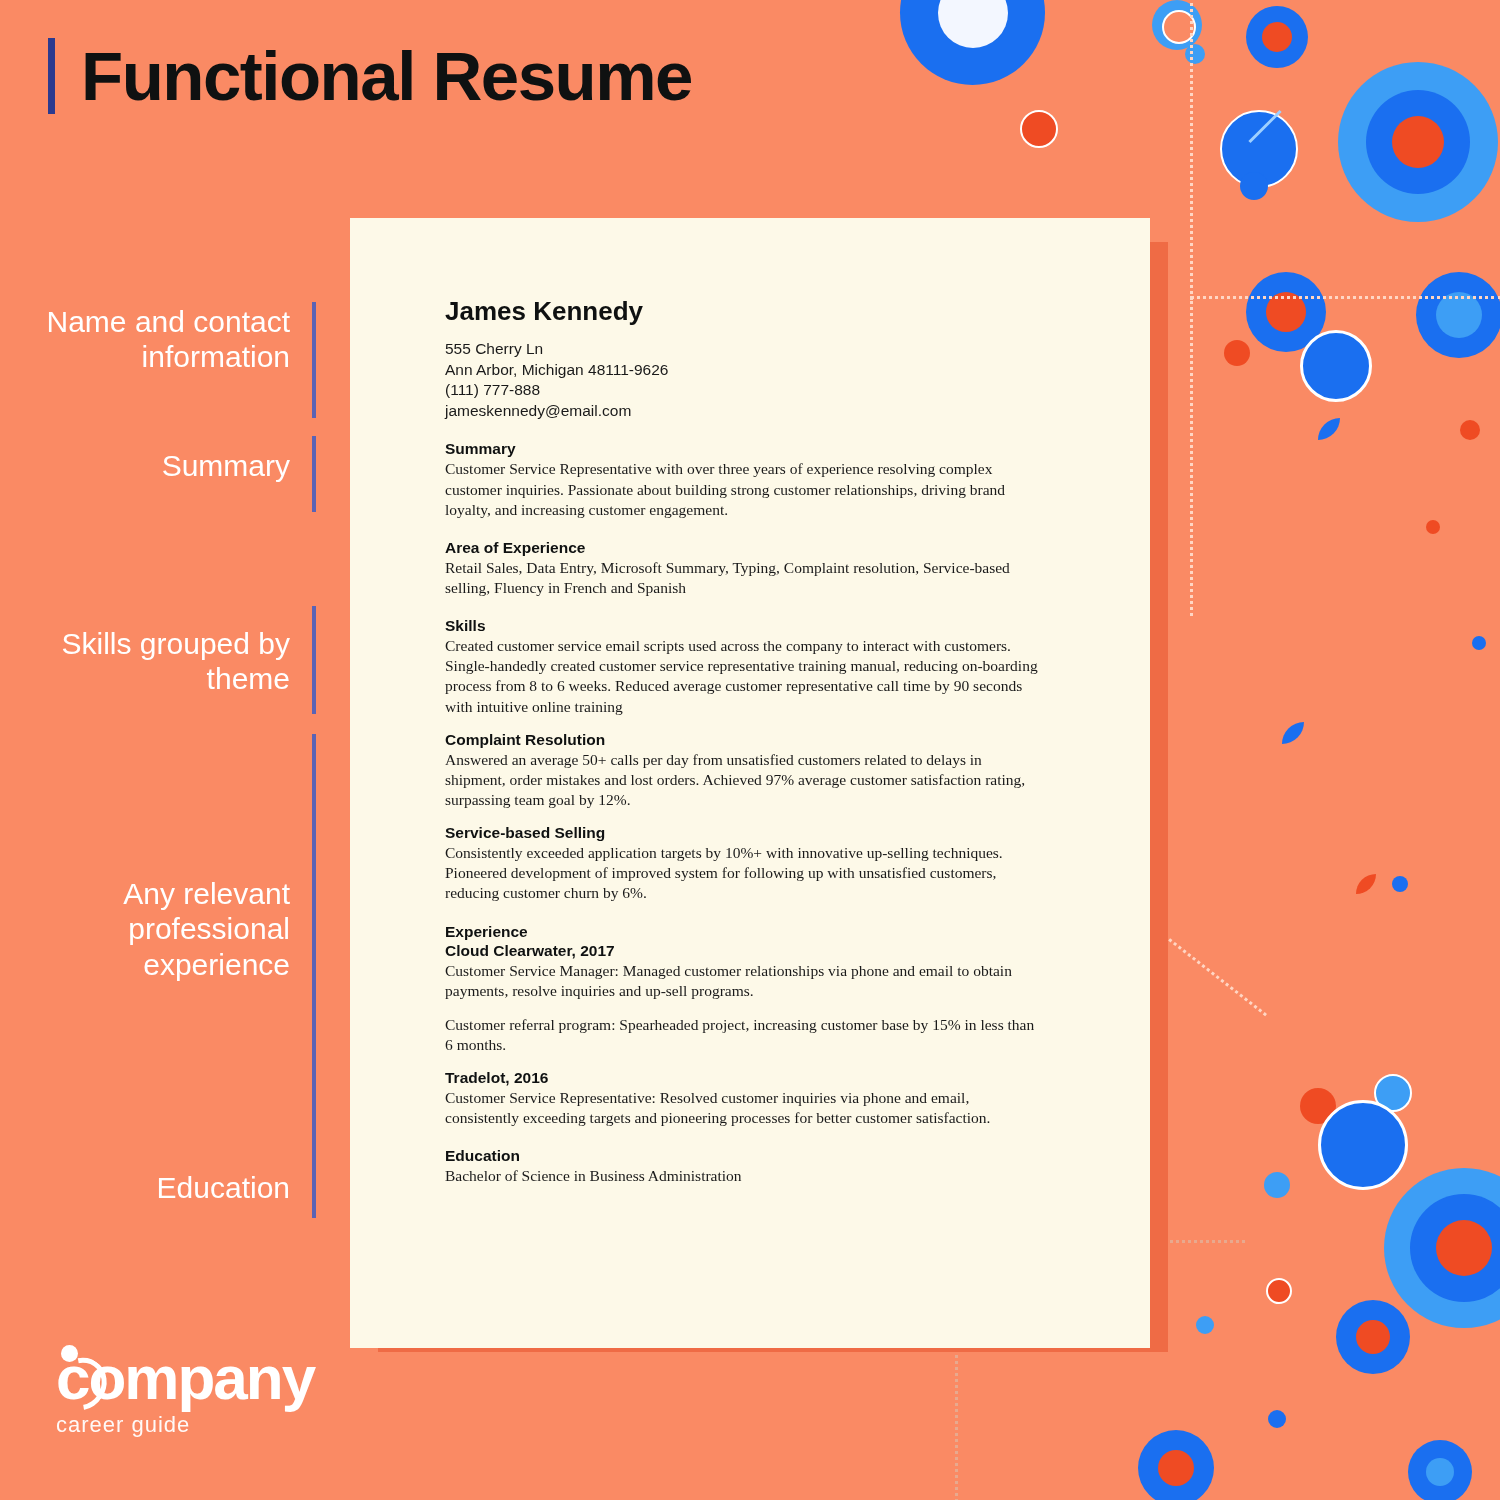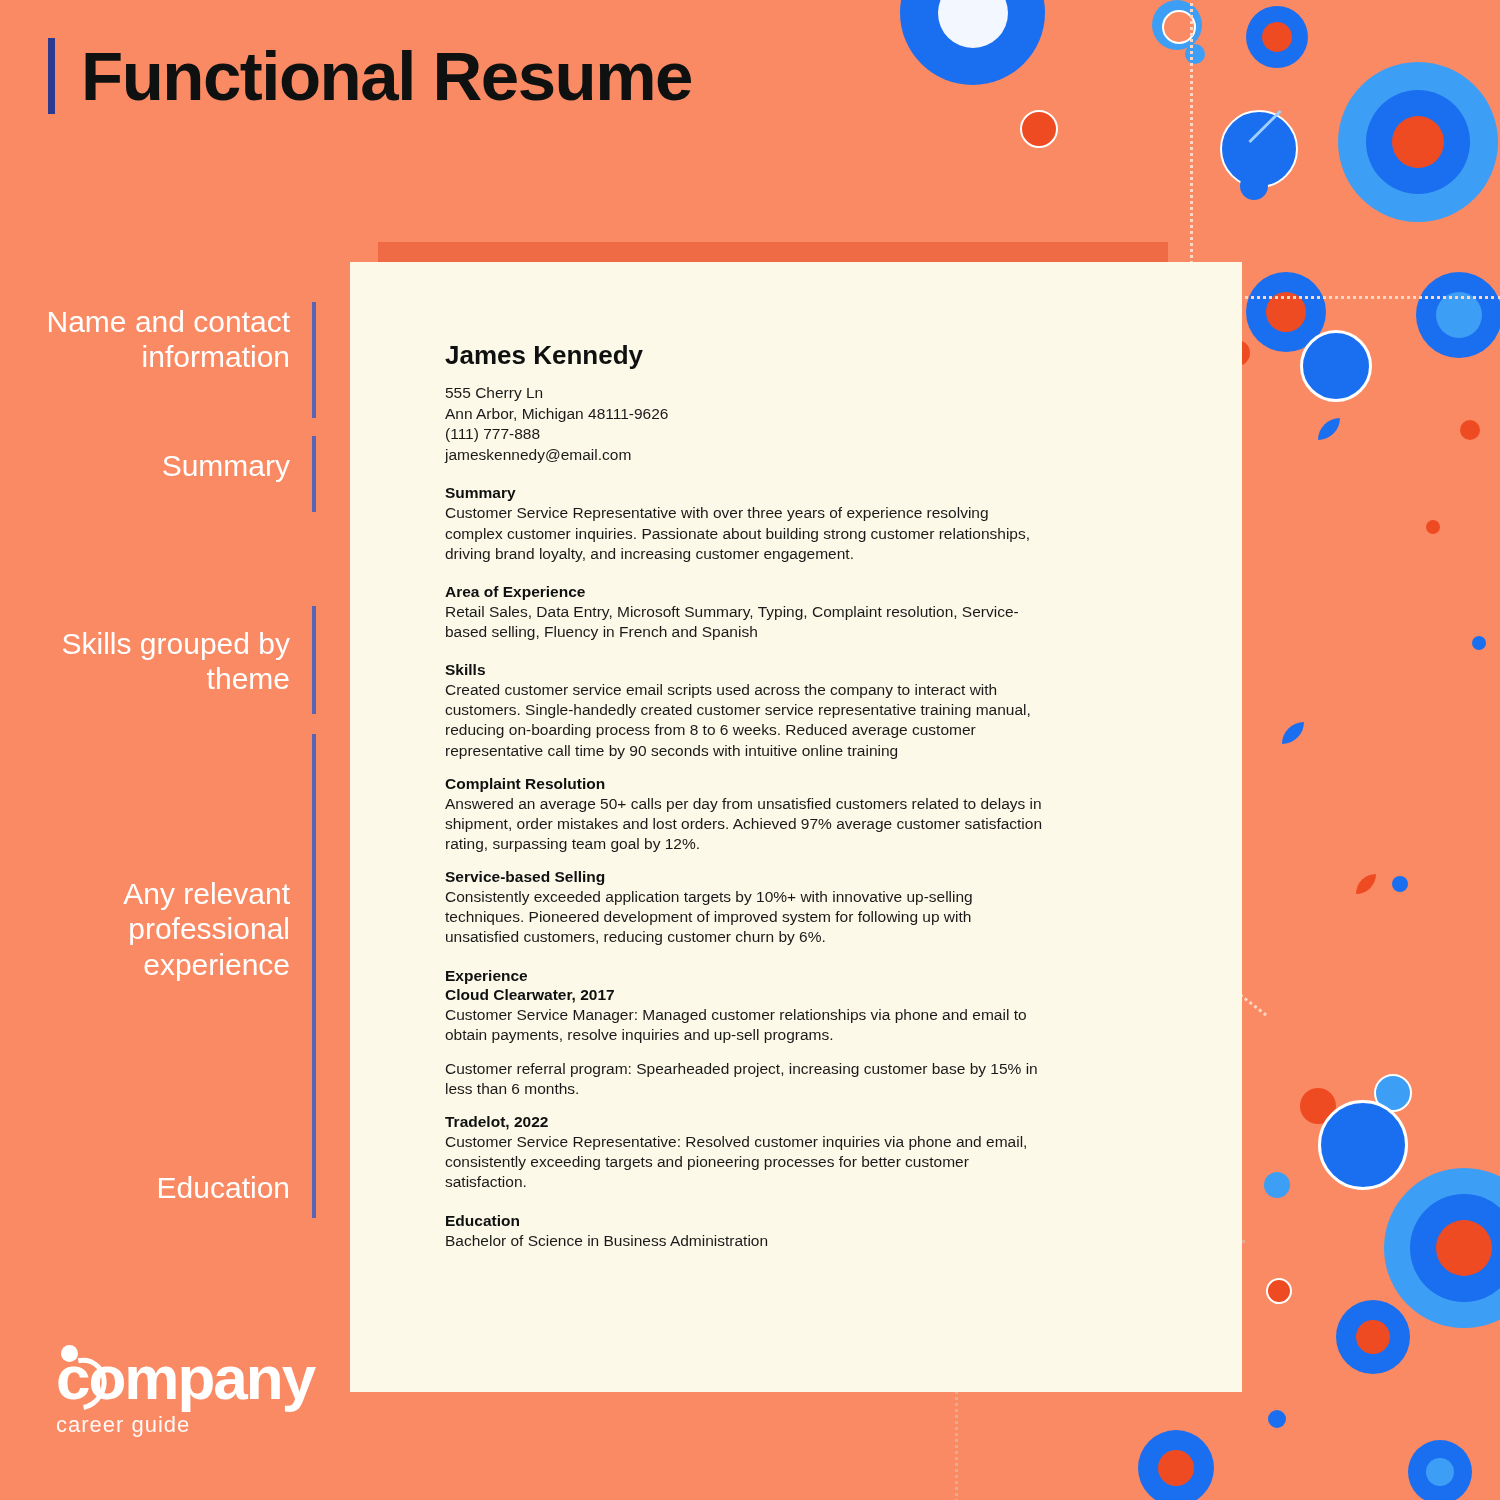--- a/index.html
+++ b/index.html
@@ -82,25 +82,24 @@
     left: 378px;
     top: 242px;
     width: 790px;
     height: 1110px;
     background: #ef6b45;
   }
   .doc {
     position: absolute;
     left: 350px;
     top: 218px;
-    width: 892px;
+    width: 800px;
     height: 1130px;
     background: #fdf9e8;
     overflow: hidden;
-    margin-top: 44px;
   }
   .doc-inner {
     padding: 78px 60px 0 95px;
   }
   .r-name {
     font-size: 26px;
     font-weight: bold;
     color: #0f1111;
     margin: 0 0 12px 0;
   }
@@ -122,20 +121,21 @@
     font-size: 15.5px;
     font-weight: bold;
     color: #0f1111;
     margin-bottom: 1px;
   }
   .r-body {
     font-size: 15.5px;
     color: #1a1a1a;
     line-height: 1.3;
     max-width: 600px;
+    font-family: Liberation Serif, serif;
   }
   .r-gap { margin-top: 14px; }
 
   
   .logo {
     position: absolute;
     left: 56px;
     bottom: 62px;
     width: 260px;
     color: #ffffff;
@@ -312,21 +312,21 @@
       <div class="r-section">
         <div class="r-head">Experience</div>
 
         <div>
           <div class="r-sub">Cloud Clearwater, 2017</div>
           <div class="r-body">Customer Service Manager: Managed customer relationships via phone and email to obtain payments, resolve inquiries and up-sell programs.</div>
           <div class="r-body r-gap">Customer referral program: Spearheaded project, increasing customer base by 15% in less than 6 months.</div>
         </div>
 
         <div class="r-gap">
-          <div class="r-sub">Tradelot, 2022</div>
+          <div class="r-sub">Tradelot, 2016</div>
           <div class="r-body">Customer Service Representative: Resolved customer inquiries via phone and email, consistently exceeding targets and pioneering processes for better customer satisfaction.</div>
         </div>
       </div>
 
       <div class="r-section">
         <div class="r-head">Education</div>
         <div class="r-body">Bachelor of Science in Business Administration</div>
       </div>
 
     </div>

